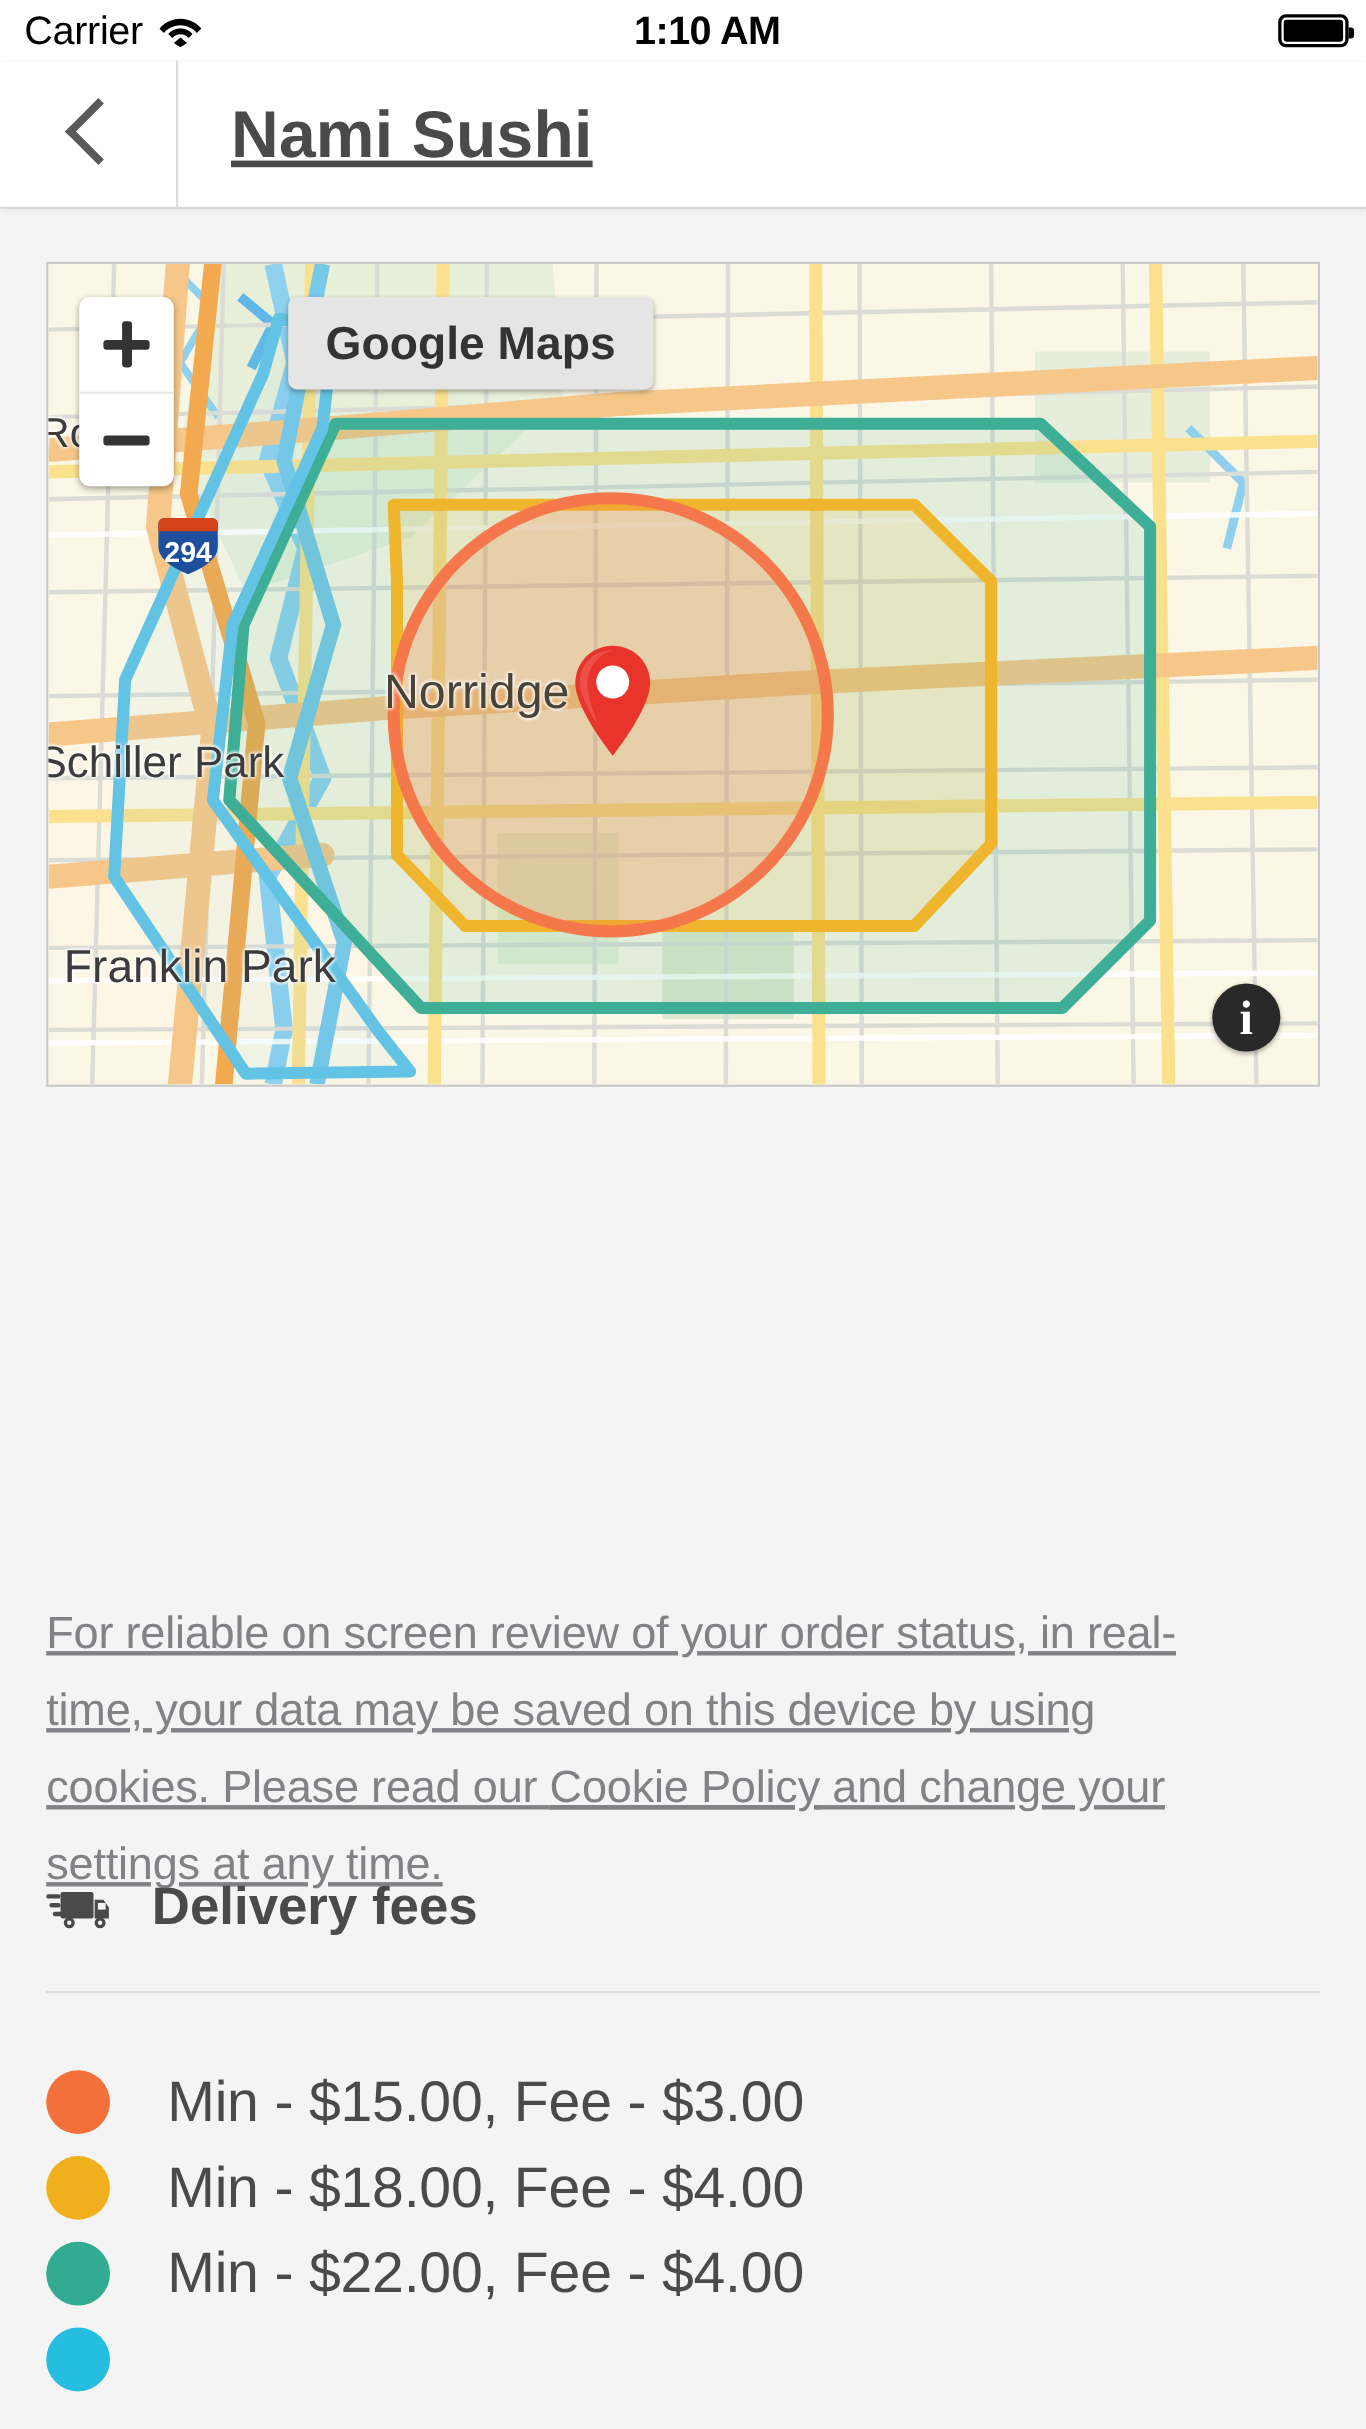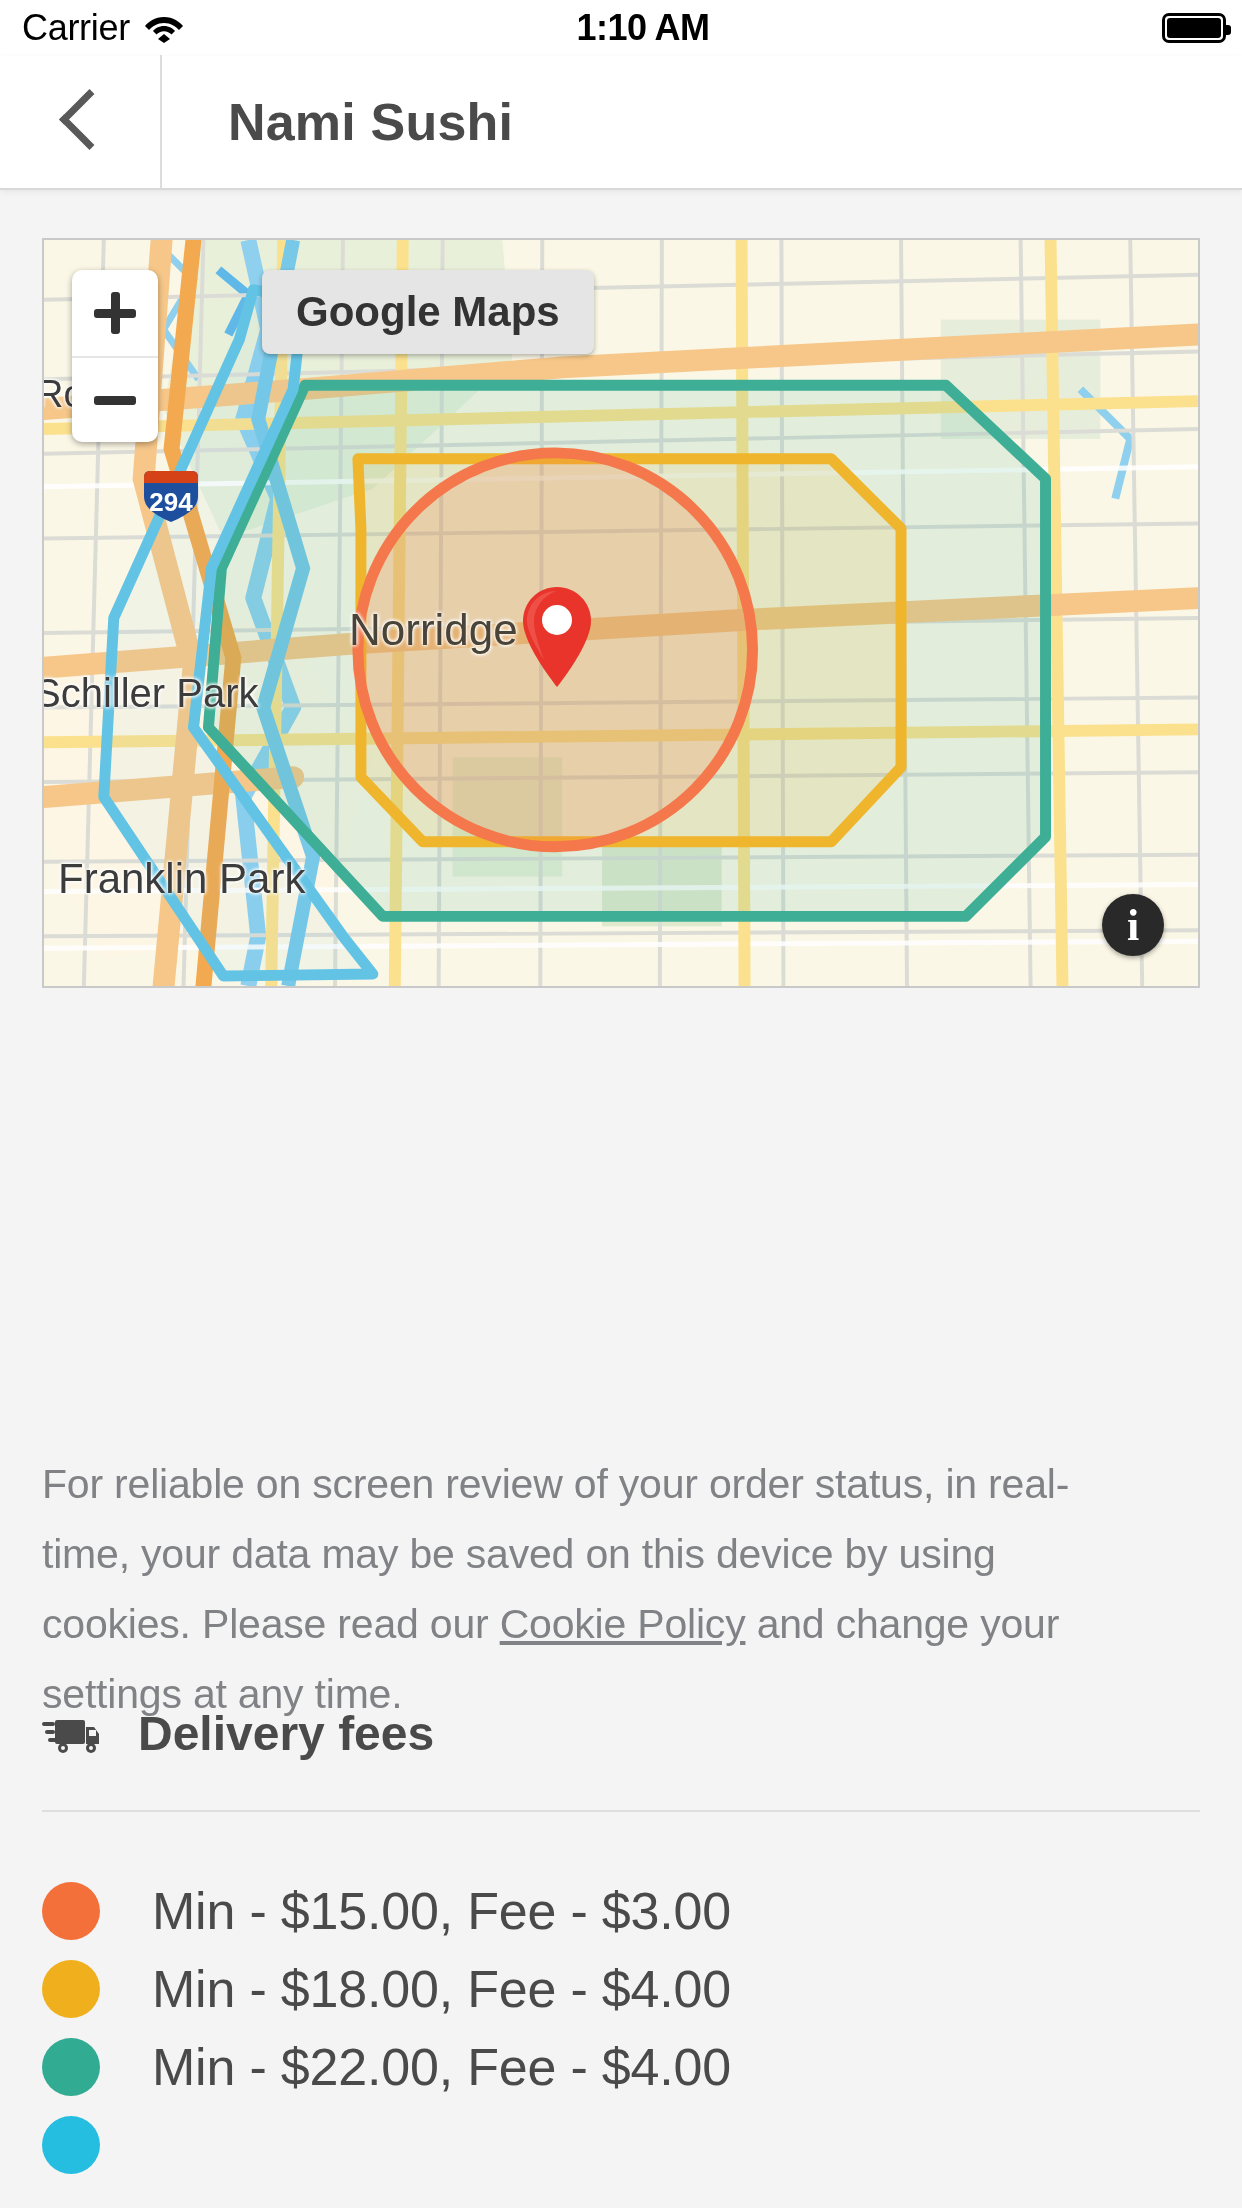--- a/index.html
+++ b/index.html
@@ -52,22 +52,22 @@
     width: 40px; height: 64px;
     position: relative;
   }
   .back-chevron::before {
     content: ""; position: absolute; left: 8px; top: 8px;
     width: 36px; height: 36px;
     border-left: 7px solid #595959; border-bottom: 7px solid #595959;
     transform: rotate(45deg);
   }
   .nav-title {
-    font-size: 52px; font-weight: bold; color: #4a4a4a;
-    margin-left: 66px; letter-spacing: 0.2px;
+    font-size: 60px; font-weight: bold; color: #4a4a4a;
+    margin-left: 48px; letter-spacing: 0.2px; text-decoration: underline;
   }
 
   
   .map-wrap {
     position: absolute; top: 238px; left: 42px;
     width: 1158px; height: 750px;
     border: 2px solid #c9c9c9;
     overflow: hidden;
     background: #fdf8e8;
   }
@@ -147,20 +147,21 @@
   .shield {
     position: absolute; left: 96px; top: 227px;
     width: 62px; height: 58px;
   }
 
   
   .cookie-text {
     position: absolute; left: 42px; top: 1449px; width: 1110px;
     font-size: 41px; line-height: 70px; color: #808285;
     letter-spacing: -0.2px;
+    text-decoration: underline;
   }
   .cookie-link { color: #808285; text-decoration: underline; cursor: pointer; }
 
   
   .fees-head {
     position: absolute; left: 42px; top: 1706px;
     display: flex; align-items: center; gap: 36px;
   }
   .truck-icon { width: 60px; height: 46px; }
   .fees-title { font-size: 48px; font-weight: bold; color: #4a4a4a; }

